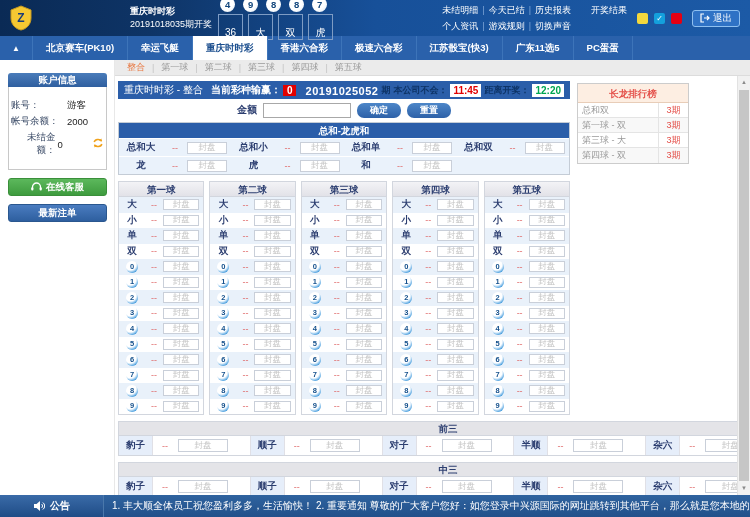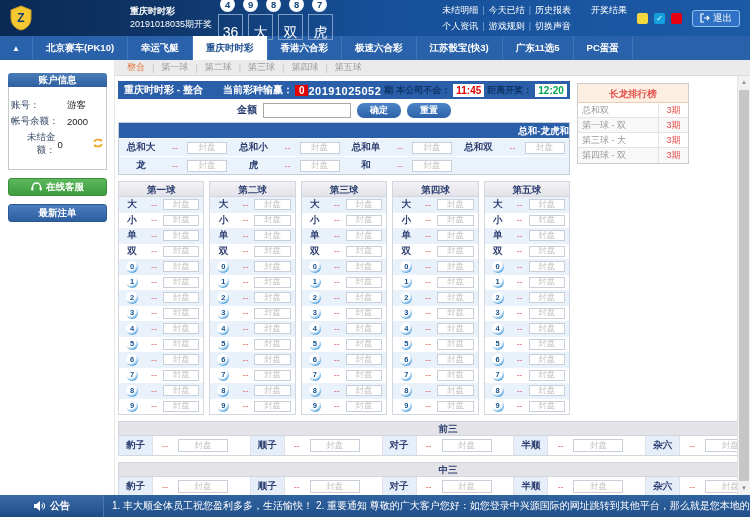--- a/index.html
+++ b/index.html
@@ -13,21 +13,21 @@
   .logo-txt .t1{font-size:13px;font-weight:bold;letter-spacing:1px;line-height:14px;}
   .logo-txt .t2{font-size:6.5px;letter-spacing:1px;border-top:1px solid #c9a93a;line-height:8px;color:#e8e2cf;}
   .drawinfo{display:flex;align-items:center;gap:6px;margin-left:8px;}
   .draw-texts{display:flex;flex-direction:column;gap:2px;}
   .draw-game{font-size:9px;font-weight:bold;line-height:11px;}
   .draw-period{font-size:9px;line-height:11px;white-space:nowrap;}
   .draw-values{display:flex;flex-direction:column;gap:2px;}
   .draw-balls{display:flex;gap:8px;padding-left:2px;}
   .draw-ball{width:15px;height:15px;border-radius:50%;background:radial-gradient(circle at 35% 30%,#ffffff 55%,#d9e6f3 100%);color:#12467c;font-size:9.5px;font-weight:bold;text-align:center;line-height:15px;}
   .draw-summary{display:flex;gap:5px;}
-  .draw-sum-box{min-width:25px;height:13px;border:1px solid #7e9cc4;font-size:14px;text-align:center;line-height:11px;color:#fff;padding:12px 2px;}
+  .draw-sum-box{min-width:25px;height:13px;border:1px solid #7e9cc4;font-size:10px;text-align:center;line-height:11px;color:#fff;padding:12px 2px;}
   .top-right{margin-left:auto;display:flex;align-items:center;gap:10px;padding-right:10px;}
   .links-col{display:flex;flex-direction:column;gap:3px;font-size:9px;}
   .links-row{display:flex;align-items:center;gap:4px;white-space:nowrap;}
   .top-link{cursor:pointer;}
   .link-sep{color:#7ea6d8;}
   .link-sep.wide{display:inline-block;width:12px;}
   .squares{display:flex;align-items:center;gap:6px;}
   .sq{width:11px;height:11px;border-radius:2px;}
   .sq-yellow{background:#f3d83d;}
   .sq-check{background:#14a0dc;color:#fff;font-size:8px;line-height:11px;text-align:center;font-weight:bold;}
@@ -57,39 +57,39 @@
   .right-region{flex:1;display:flex;flex-direction:column;min-width:0;}
   .subtabs{height:16px;background:#ebebeb;border-bottom:1px solid #dcdcdc;display:flex;align-items:center;font-size:9px;color:#999;padding-left:7px;gap:2px;flex:none;}
   .subtab{padding:0 5px;cursor:pointer;}
   .subtab.active{color:#e8743c;}
   .subtab-sep{color:#c4c4c4;}
   .body-row{flex:1;display:flex;min-height:0;}
   .main-cols{position:relative;flex:1;padding:5px 0 0 3px;overflow:hidden;}
 
   
   .titlebar{width:452px;height:18px;background:#2b5ea9;color:#fff;display:flex;align-items:center;font-size:10px;padding:0 6px;}
-  .tb-game{font-weight:bold;white-space:nowrap;}
-  .tb-win-label{margin-left:20px;font-weight:bold;white-space:nowrap;}
+  .tb-game{font-weight:normal;white-space:nowrap;}
+  .tb-win-label{margin-left:8px;font-weight:bold;white-space:nowrap;}
   .tb-win{background:#e20000;color:#fff;font-weight:bold;padding:0 4px;margin-left:2px;}
   .tb-right{margin-left:auto;display:flex;align-items:flex-end;gap:3px;white-space:nowrap;}
   .tb-period{font-weight:bold;font-size:11px;letter-spacing:0.5px;}
   .tb-dim{color:#0d3366;font-weight:bold;font-size:9px;}
   .tb-time{background:#fff;font-weight:bold;padding:0 3px;font-size:10px;line-height:13px;}
   .tb-close{color:#e20000;}
   .tb-open{color:#00a651;}
 
   
   .amount-row{width:452px;height:22px;display:flex;align-items:center;justify-content:center;gap:6px;}
   .amount-label{font-size:10px;color:#2c3e70;font-weight:bold;}
   .amount-input{width:88px;height:15px;border:1px solid #a8a8a8;font-size:9px;padding:0 2px;}
   .btn-sm{height:15px;padding:0 13px;background:linear-gradient(#4d86c8,#2d61a8);border-radius:7px;color:#fff;font-size:9px;font-weight:bold;border:none;display:flex;align-items:center;cursor:pointer;}
 
   
   .sum-sec{width:452px;border:1px solid #c4ccd6;margin-top:1px;background:#eaf2fb;}
-  .sec-hd-blue{height:15px;background:#2b5ea9;color:#fff;font-size:9.5px;font-weight:bold;text-align:right;line-height:15px;}
+  .sec-hd-blue{height:15px;background:#2b5ea9;color:#fff;font-size:9.5px;font-weight:bold;text-align:center;line-height:15px;}
   .sum-row{display:flex;height:18px;border-top:1px solid #fff;align-items:center;}
   .sum-group{flex:1;display:flex;align-items:center;}
   .sum-label{width:44px;text-align:center;font-size:9.5px;font-weight:bold;color:#2c3e70;}
   .odds{color:#e06a6a;font-size:9px;width:24px;text-align:center;flex:none;}
   .cell-input{border:1px solid #c9cfd9;background:#fff;color:#c4c4c4;font-size:8.5px;text-align:center;height:12px;padding:0;}
   .cell-input.w40{width:40px;}
   .cell-input.w50{width:50px;height:13px;}
   .cell-input.grow{flex:1;margin-right:4px;min-width:0;height:11px;}
 
   

